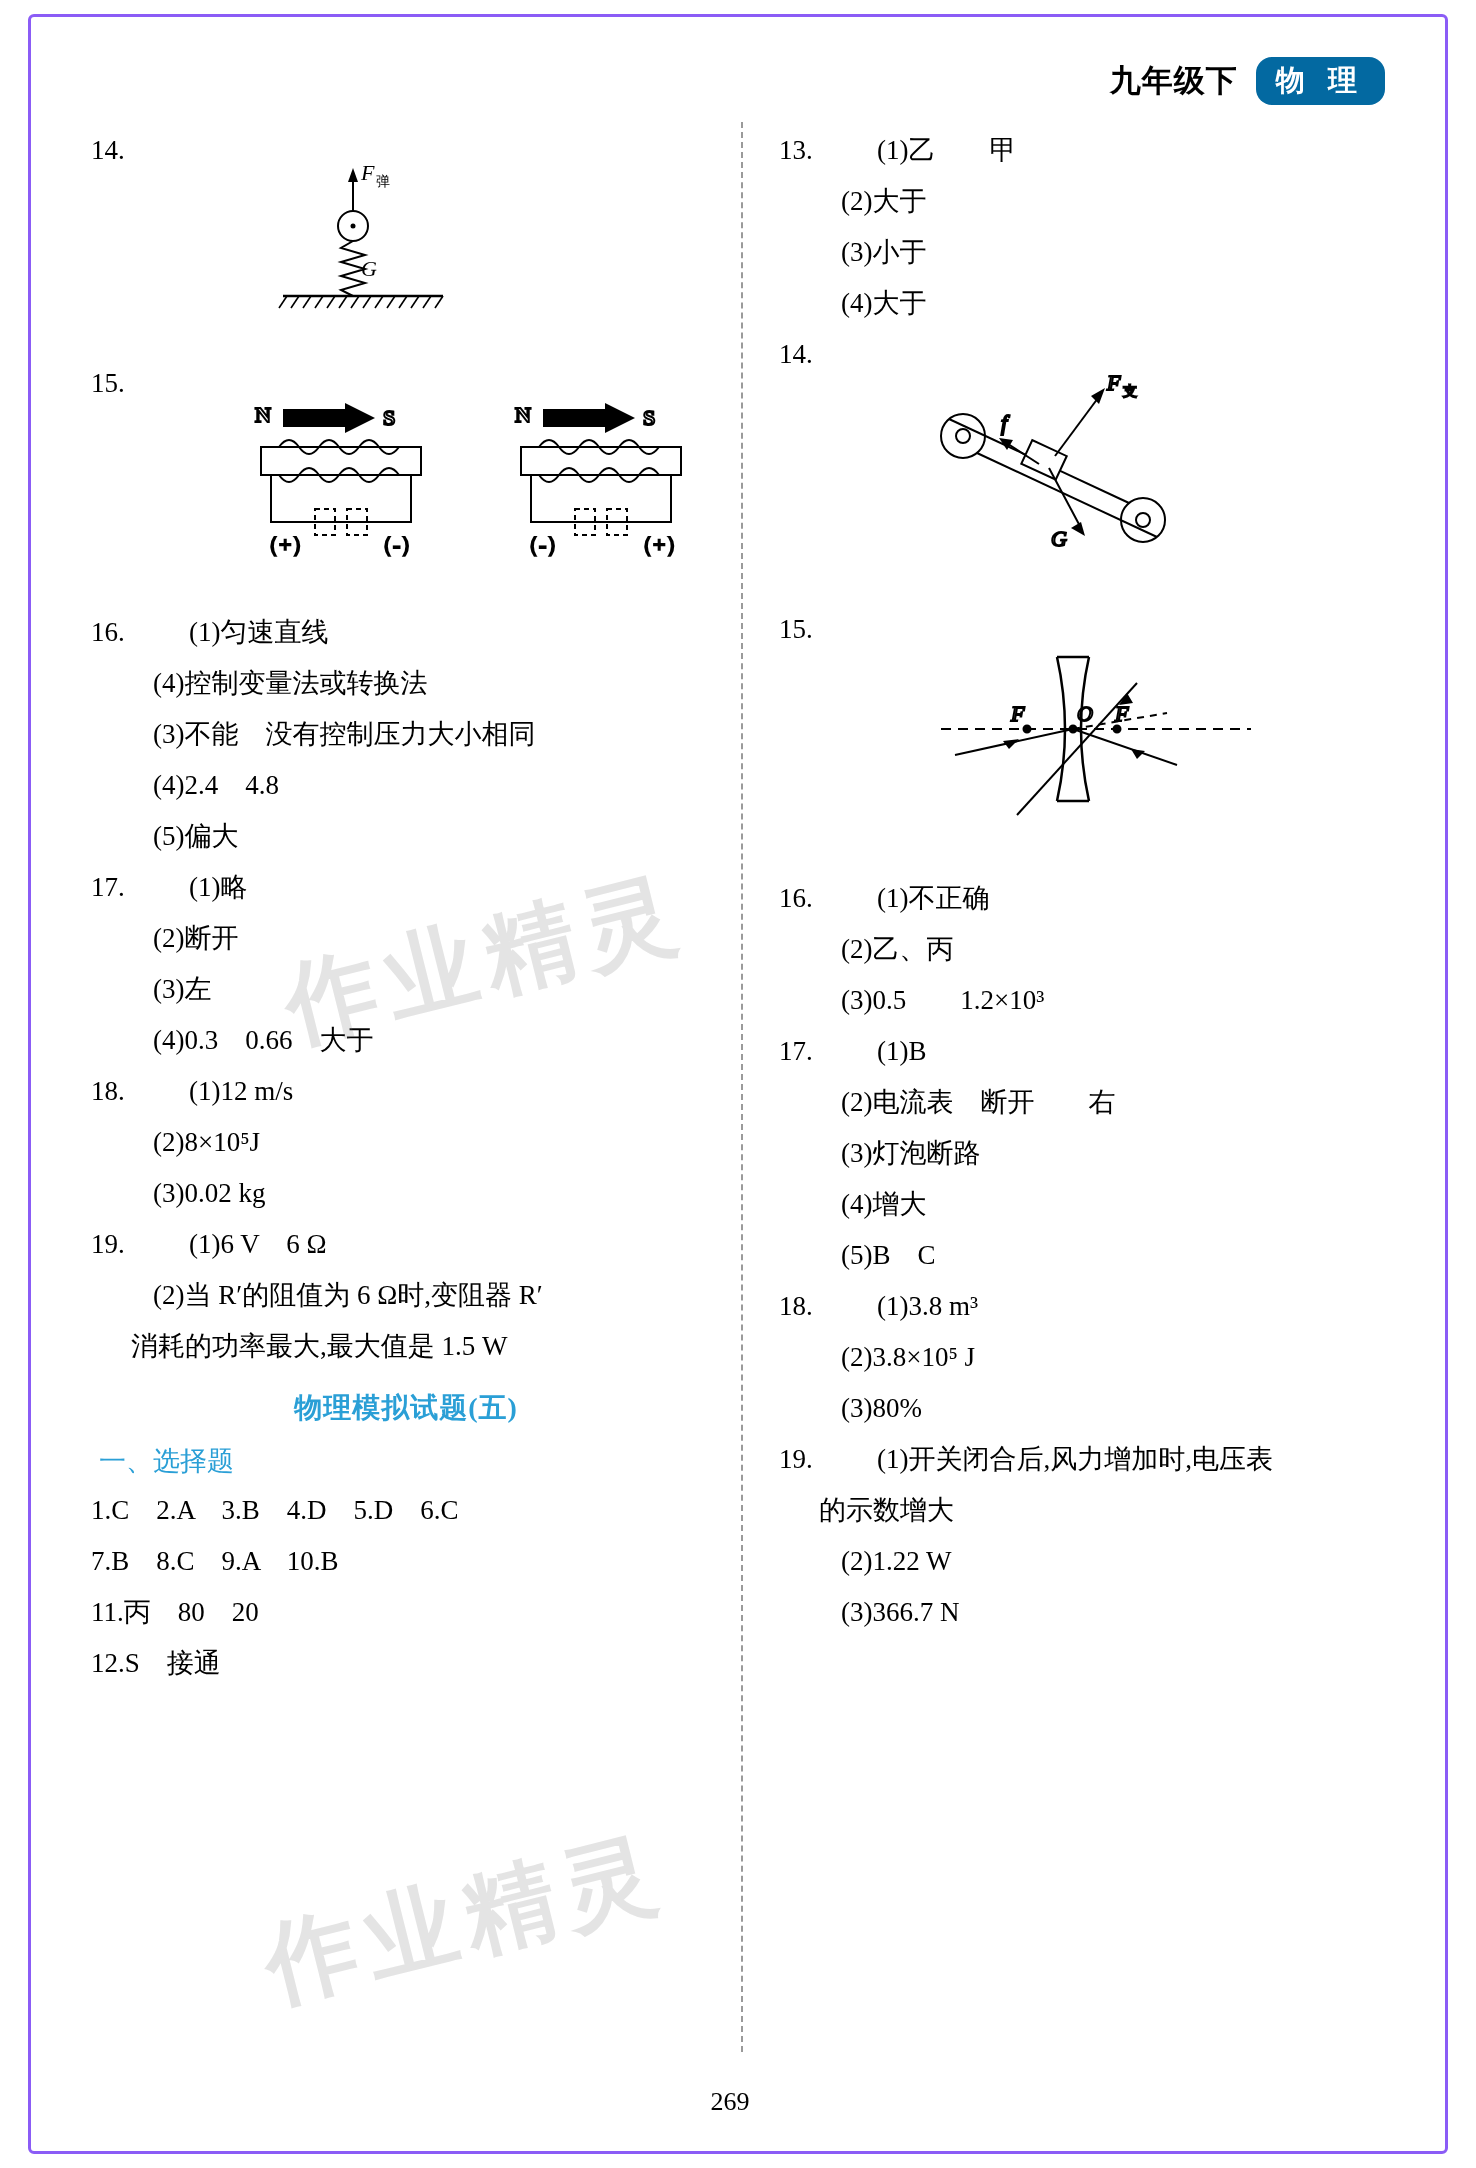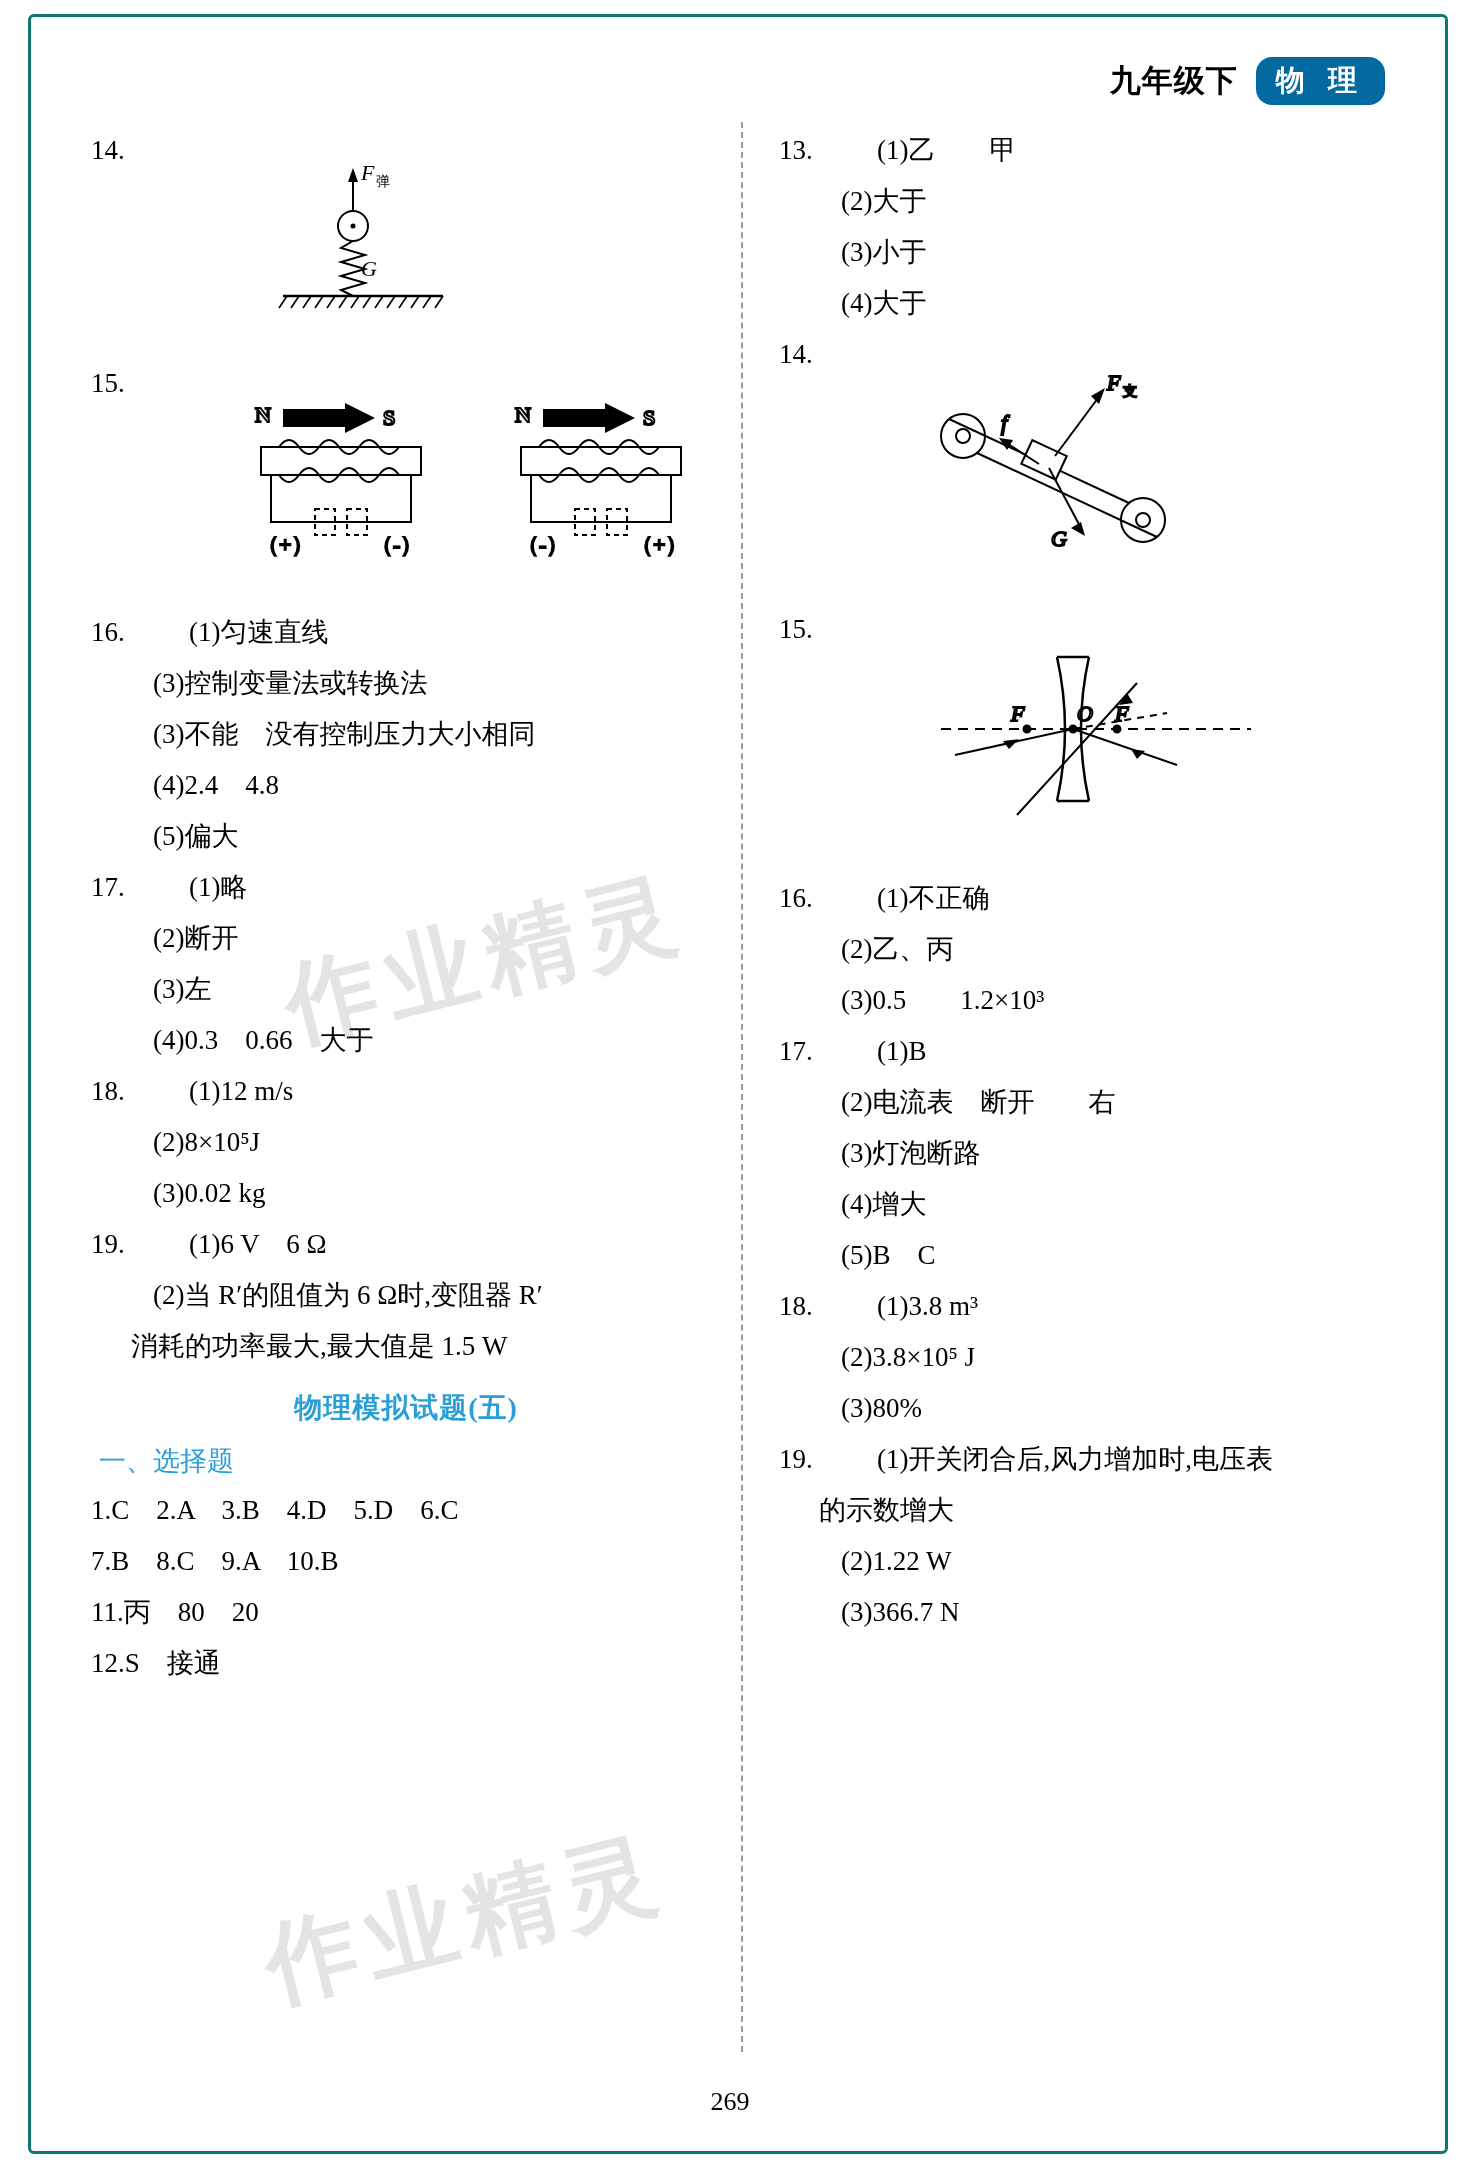--- a/index.html
+++ b/index.html
@@ -7,21 +7,21 @@
     width:1476px;height:2168px;
     background:#ffffff;
     font-family:"Liberation Serif","DejaVu Serif",serif;
     position:relative;
     overflow:hidden;
   }
   .page{
     position:absolute;
     left:28px;top:14px;
     width:1420px;height:2140px;
-    border:3px solid #0f766e;
+    border:3px solid #8b5cf6;
     border-radius:6px;
     box-sizing:border-box;
   }
   .header{
     position:absolute;
     top:40px;right:60px;
     display:flex;align-items:center;gap:18px;
   }
   .grade{
     font-size:31px;font-weight:bold;color:#000;
@@ -182,21 +182,21 @@
             <text x="388" y="155" font-size="22">（+）</text>
           </g>
         </svg>
       </span>
     </div>
 
     <div class="ln">
       <span class="num">16.</span>
       <span class="txt">(1)匀速直线</span>
     </div>
-    <div class="ln indent"><span class="txt">(3)控制变量法或转换法</span></div>
+    <div class="ln indent"><span class="txt">(4)控制变量法或转换法</span></div>
     <div class="ln indent"><span class="txt">(3)不能　没有控制压力大小相同</span></div>
     <div class="ln indent"><span class="txt">(4)2.4　4.8</span></div>
     <div class="ln indent"><span class="txt">(5)偏大</span></div>
 
     <div class="ln">
       <span class="num">17.</span>
       <span class="txt">(1)略</span>
     </div>
     <div class="ln indent"><span class="txt">(2)断开</span></div>
     <div class="ln indent"><span class="txt">(3)左</span></div>

